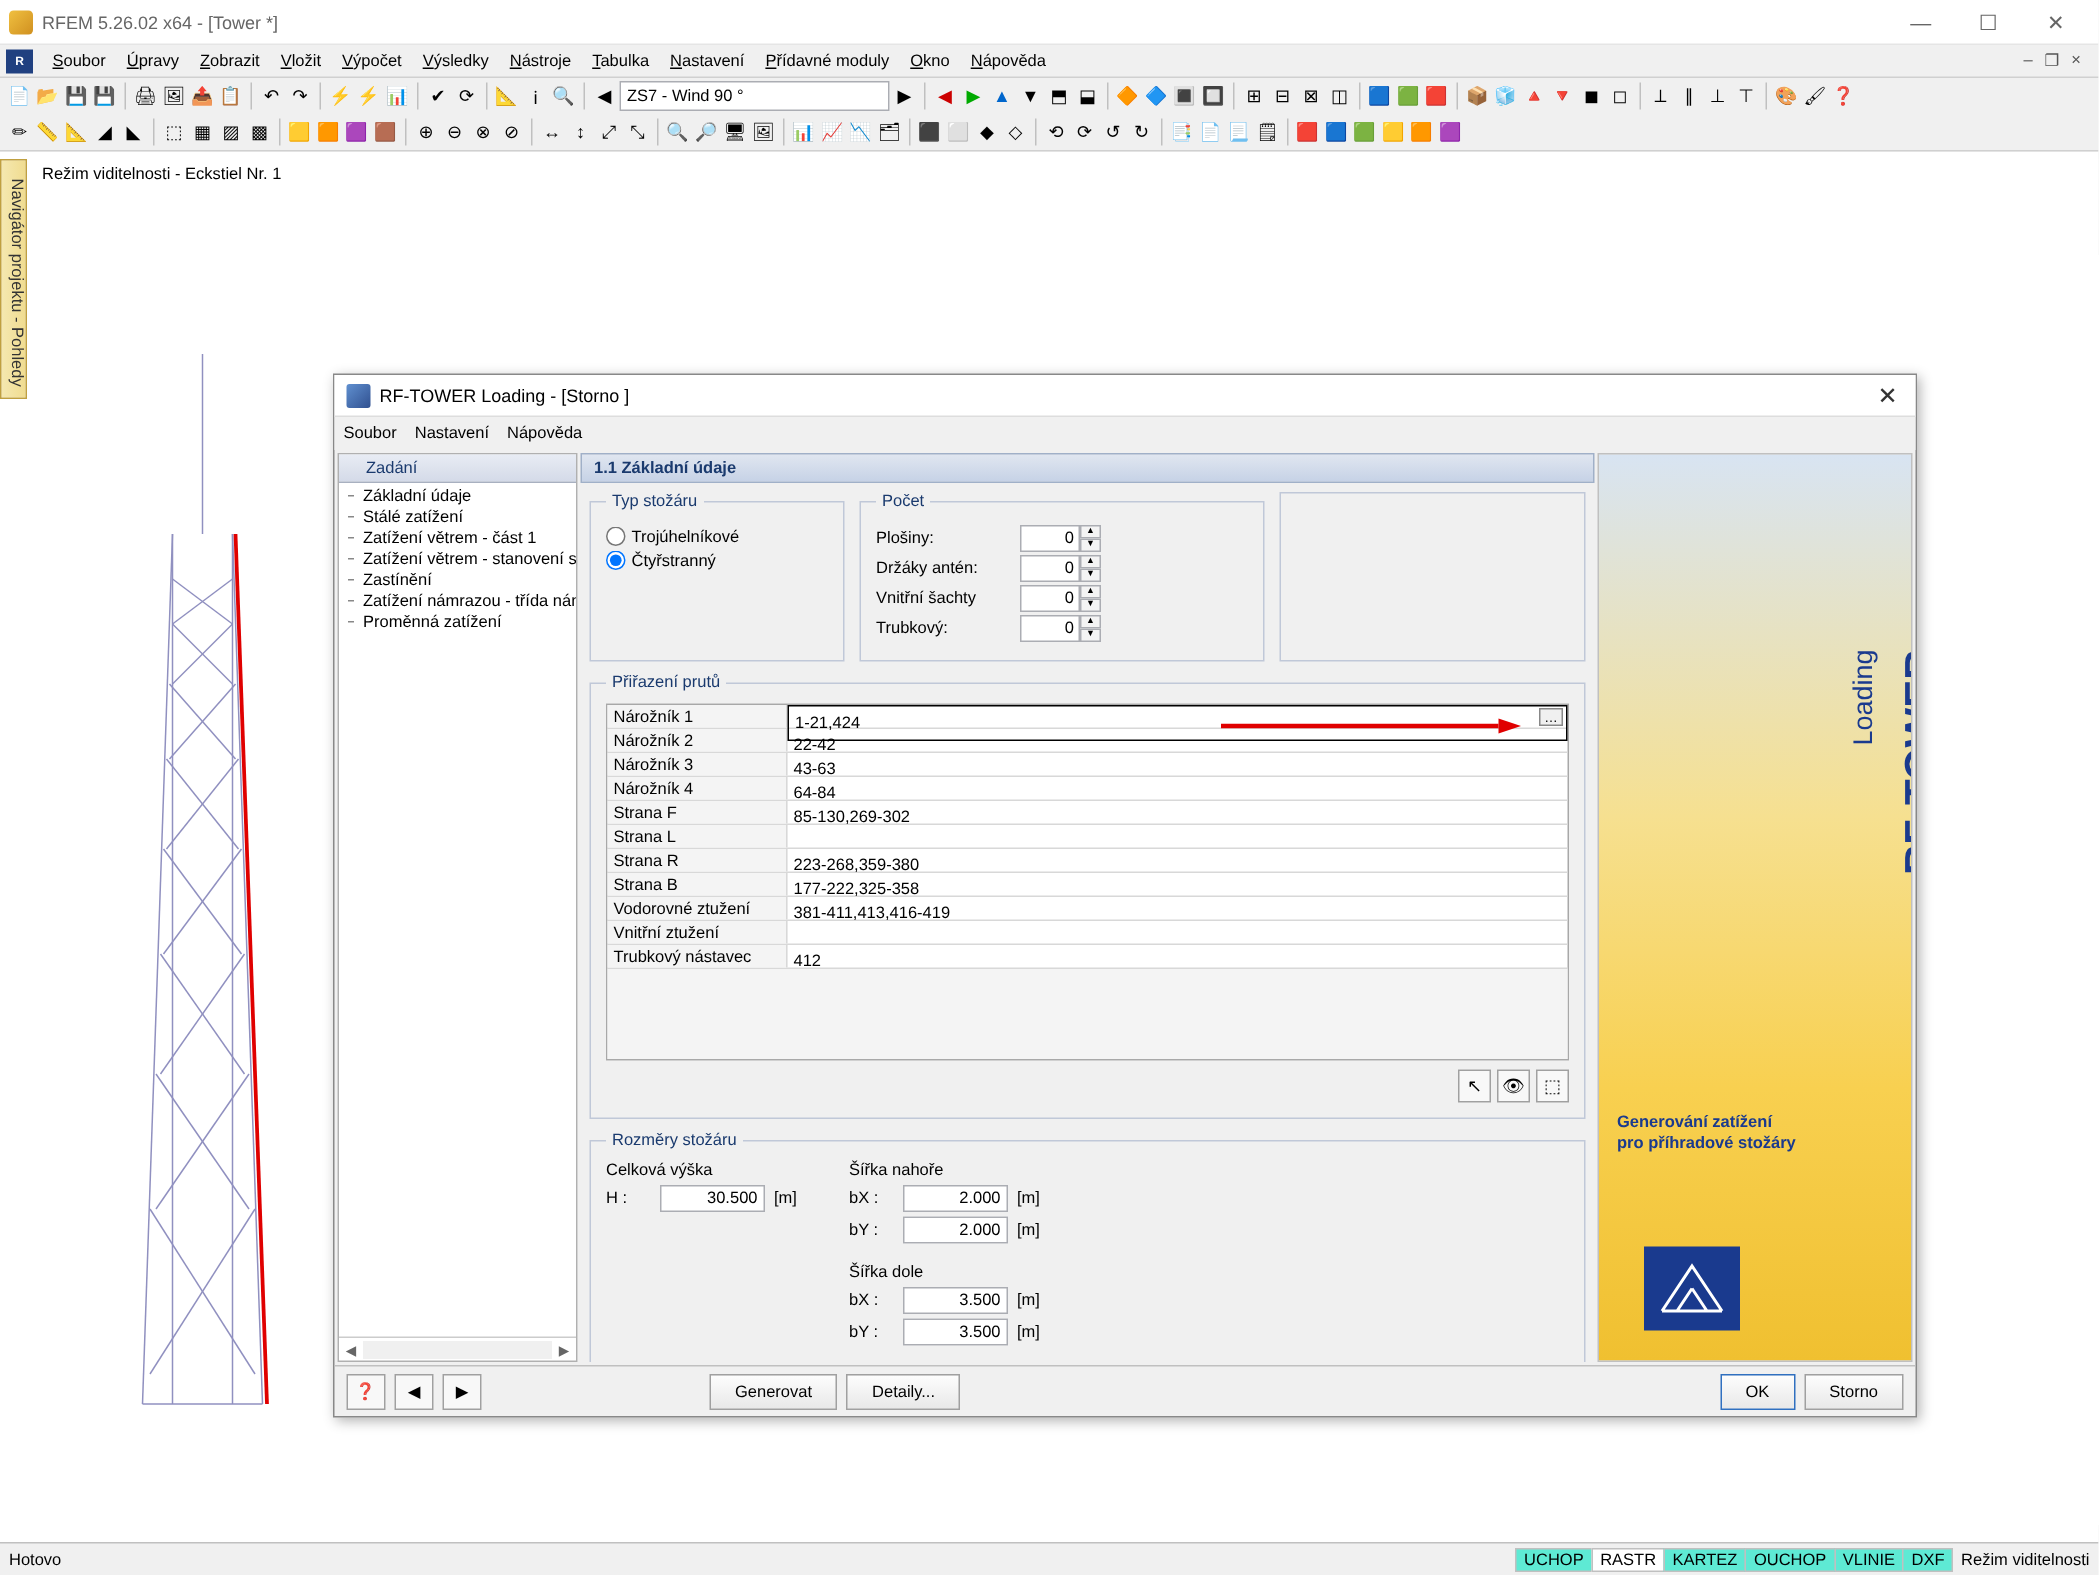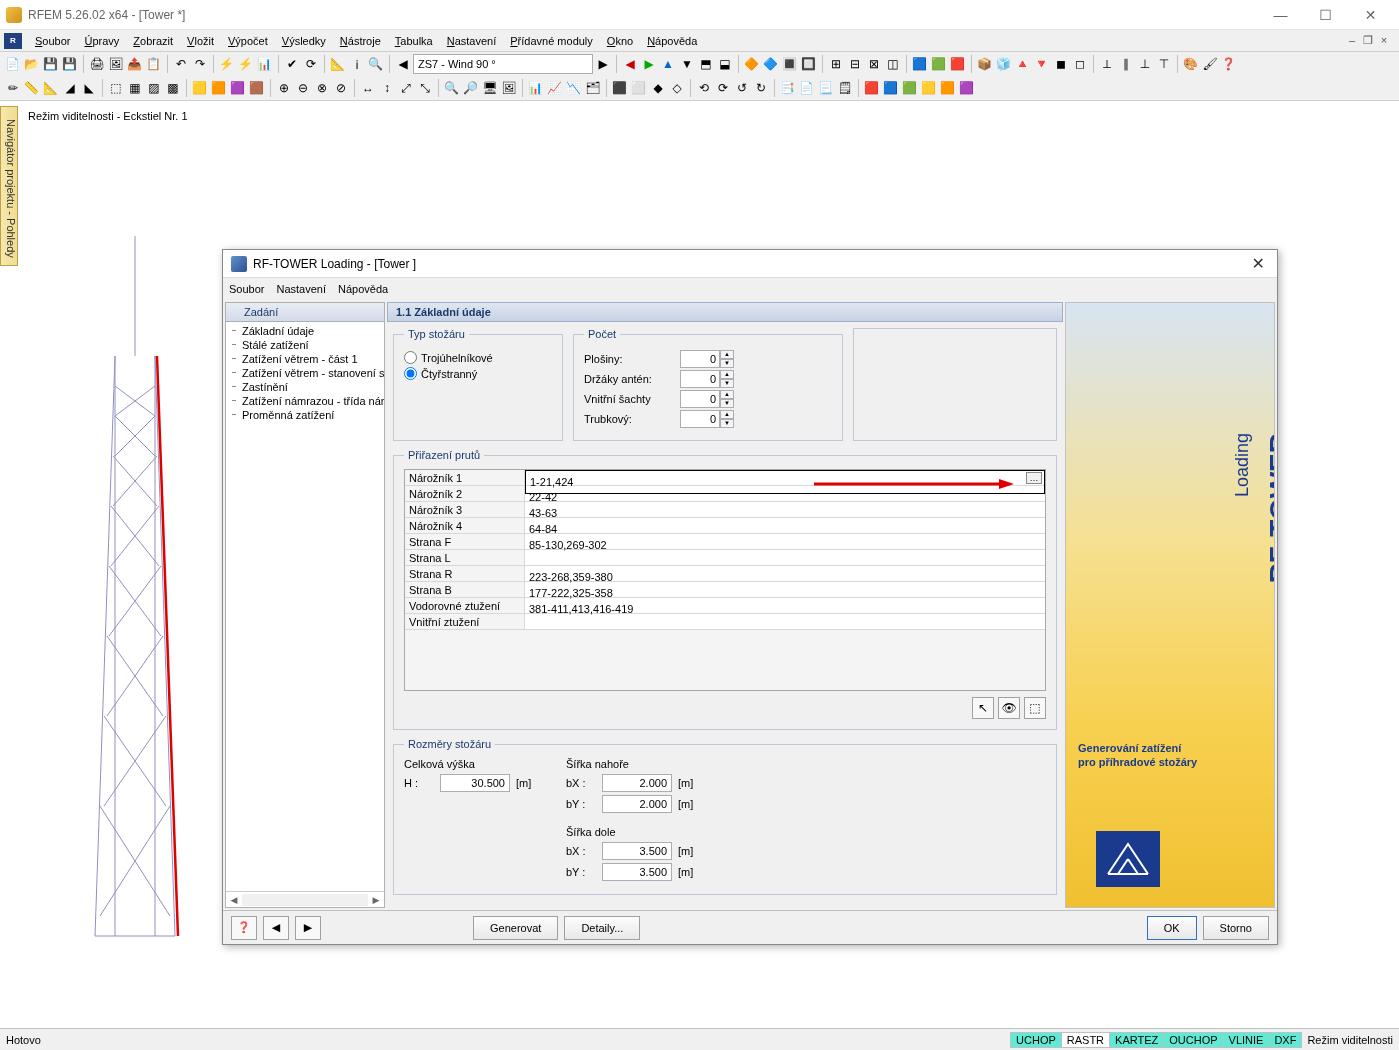--- a/index.html
+++ b/index.html
@@ -319,21 +319,21 @@
         <line x1="106" y1="480" x2="44" y2="570"></line>
       <line x1="40" y1="570" x2="110" y2="680"></line>
         <line x1="110" y1="570" x2="40" y2="680"></line>
     </g>
     <polyline points="97,120 118,700" stroke="#e00000" stroke-width="2.5" fill="none"></polyline>
   </svg>
 
   <div class="dialog">
     <div class="dlg-title">
       <div class="dicon"></div>
-      <div class="dt">RF-TOWER Loading - [Tower ]</div>
+      <div class="dt">RF-TOWER Loading - [Storno ]</div>
       <div class="dclose">✕</div>
     </div>
     <div class="dlg-menu">
       <span>Soubor</span>
       <span>Nastavení</span>
       <span>Nápověda</span>
     </div>
     <div class="dlg-body">
 
       <div class="tree">
@@ -453,20 +453,24 @@
                   <div class="gc2">177-222,325-358</div>
                 </div>
                 <div class="grid-row">
                   <div class="gc1">Vodorovné ztužení</div>
                   <div class="gc2">381-411,413,416-419</div>
                 </div>
                 <div class="grid-row">
                   <div class="gc1">Vnitřní ztužení</div>
                   <div class="gc2"></div>
                 </div>
+                <div class="grid-row">
+                  <div class="gc1">Trubkový nástavec</div>
+                  <div class="gc2">412</div>
+                </div>
                 <div class="grid-empty"></div>
               </div>
             <svg class="arrow" style="left:420px;top:15px;width:200px;height:16px">
               <line x1="0" y1="8" x2="185" y2="8" stroke="#e00000" stroke-width="3"></line>
               <polygon points="185,3 200,8 185,13" fill="#e00000"></polygon>
             </svg>
             <div class="grid-tools">
               <div class="gtool">↖</div>
               <div class="gtool">👁</div>
               <div class="gtool">⬚</div>

